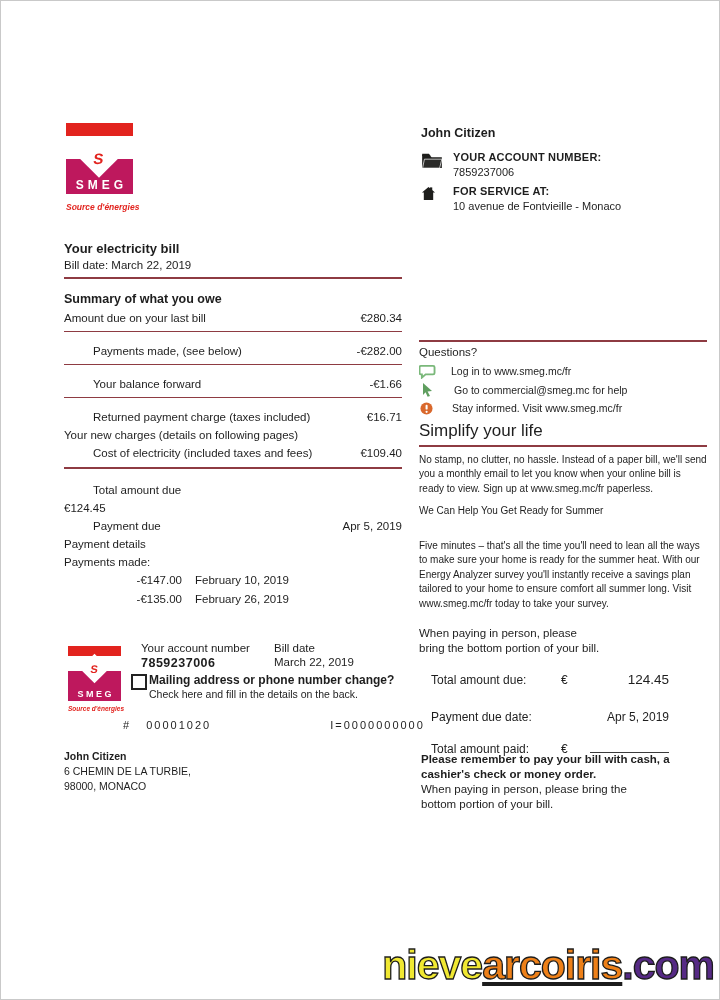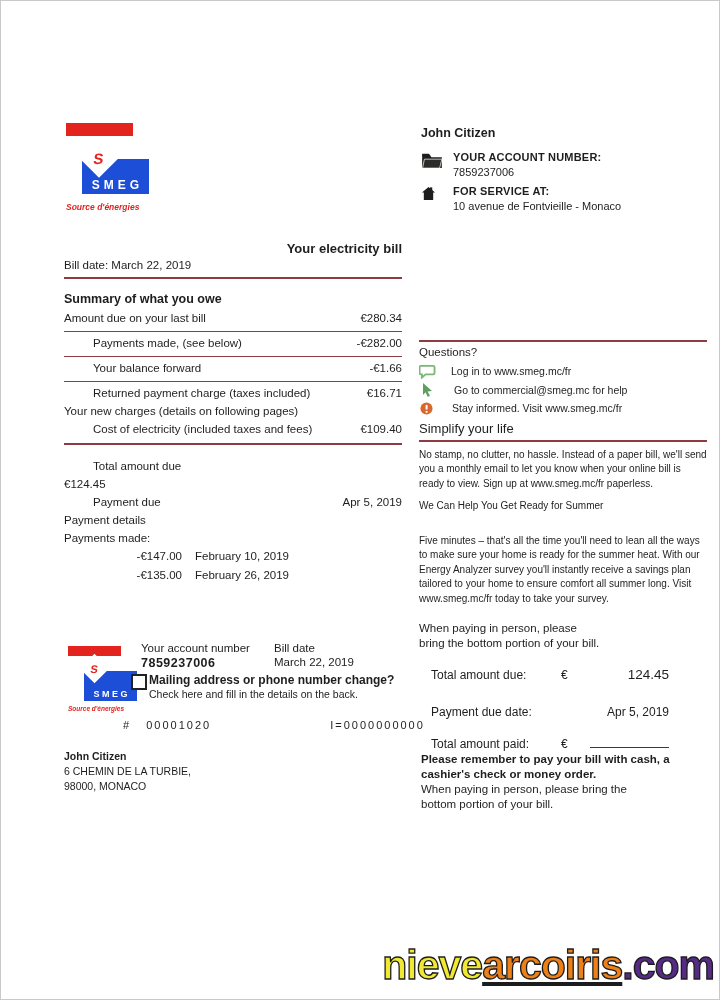--- a/index.html
+++ b/index.html
@@ -8,21 +8,21 @@
     border:1px solid #c9c9c9; background:#ffffff;
     font-family:"Liberation Sans", sans-serif; color:#1e1e1e;
     overflow:hidden;
   }
   .abs { position:absolute; }
   .b { font-weight:bold; }
 
   
   .logo { position:absolute; }
   .logo .bar { position:absolute; left:0; top:0; background:#e2231e; }
-  .logo .square { position:absolute; left:16px; background:#1d4ed8; }
+  .logo .square { position:absolute; left:0; background:#be185d; }
   .logo .smeg { position:absolute; left:0; right:0; bottom:2px; text-align:center;
     color:#fff; font-weight:bold; }
   .logo .diamond { position:absolute; background:#ffffff; transform:rotate(45deg);
     display:flex; align-items:center; justify-content:center; box-shadow:0 0 0 1px #fff; }
   .logo .mark { transform:rotate(-45deg) skewX(-8deg); color:#e2231e; font-weight:800; }
   .logo .tagline { position:absolute; left:0; color:#e2231e; font-style:italic;
     font-weight:bold; white-space:nowrap; }
 
   .logo-top { left:65px; top:122px; width:67px; height:96px; }
   .logo-top .bar { width:67px; height:13px; }
@@ -43,41 +43,41 @@
   
   .cust-name { left:420px; top:125px; font-size:12.5px; font-weight:bold; }
   .acct-block { left:420px; top:150px; width:286px; }
   .acct-row { display:flex; margin-bottom:2px; }
   .acct-icon { width:32px; flex:0 0 32px; padding-top:1px; }
   .acct-text .lab { font-weight:bold; font-size:11px; letter-spacing:.2px; }
   .acct-text .val { font-size:11px; margin-top:3px; margin-bottom:5px; }
 
   
   .left-main { left:63px; top:240px; width:338px; }
-  .bill-title { font-size:13px; font-weight:bold;text-align:right; }
+  .bill-title { font-size:13px; font-weight:bold; }
   .bill-date { font-size:11.5px; margin-top:3px; }
   .rule { border-top:2.5px solid #8e3b42; margin-top:6px; }
   .sum-title { font-size:12.5px; font-weight:bold; margin-top:13px; }
   .srow { display:flex; justify-content:space-between; font-size:11.5px;
     line-height:18px; }
   .srow .ind { padding-left:29px; }
-  .line-thin { border-top:1.5px solid #8e3b42; padding-top:2px; margin-top:4px; }
+  .line-thin { border-top:1.5px solid #8e3b42; padding-top:10px; margin-top:4px; }
   .line-thick { border-top:2.5px solid #8e3b42; padding-top:12px; margin-top:5px;flex-direction:column; }
   .pd-title { font-size:11.5px; line-height:18px; }
   .pay-row { display:flex; font-size:11.5px; line-height:18.5px; }
   .pay-row .amt { width:63px; text-align:right; padding-left:55px; }
   .pay-row .dt { padding-left:13px; }
 
   
   .right-col { left:418px; top:339px; width:288px; }
   .q-title { font-size:11.5px; margin-top:4px; margin-bottom:4px; }
   .q-item { display:flex; align-items:center; height:18.5px; }
   .q-item .qi { width:32px; flex:0 0 32px; display:flex; align-items:center; }
   .q-item .qt { font-size:10.5px; }
-  .q-footer { font-size:13px; margin-top:3px; margin-bottom:4px; }
+  .q-footer { font-size:17px; margin-top:3px; margin-bottom:4px; }
   .promo p { font-size:10px; line-height:14.5px; margin:0 0 8px 0; }
   .promo .pt { margin-bottom:20px; }
   .remit-note { font-size:11.5px; line-height:15px; margin-top:15px; }
   .remit-row { display:flex; width:250px; font-size:12px; align-items:baseline; }
   .remit-row .rl { flex:0 0 130px; padding-left:12px; }
   .remit-row .rc { flex:0 0 25px; }
   .remit-row .rv { flex:1; text-align:right; }
   .blank-line { display:inline-block; width:96px; border-bottom:1.3px solid #3a3a3a;
     height:11px; margin-left:4px; }
 

